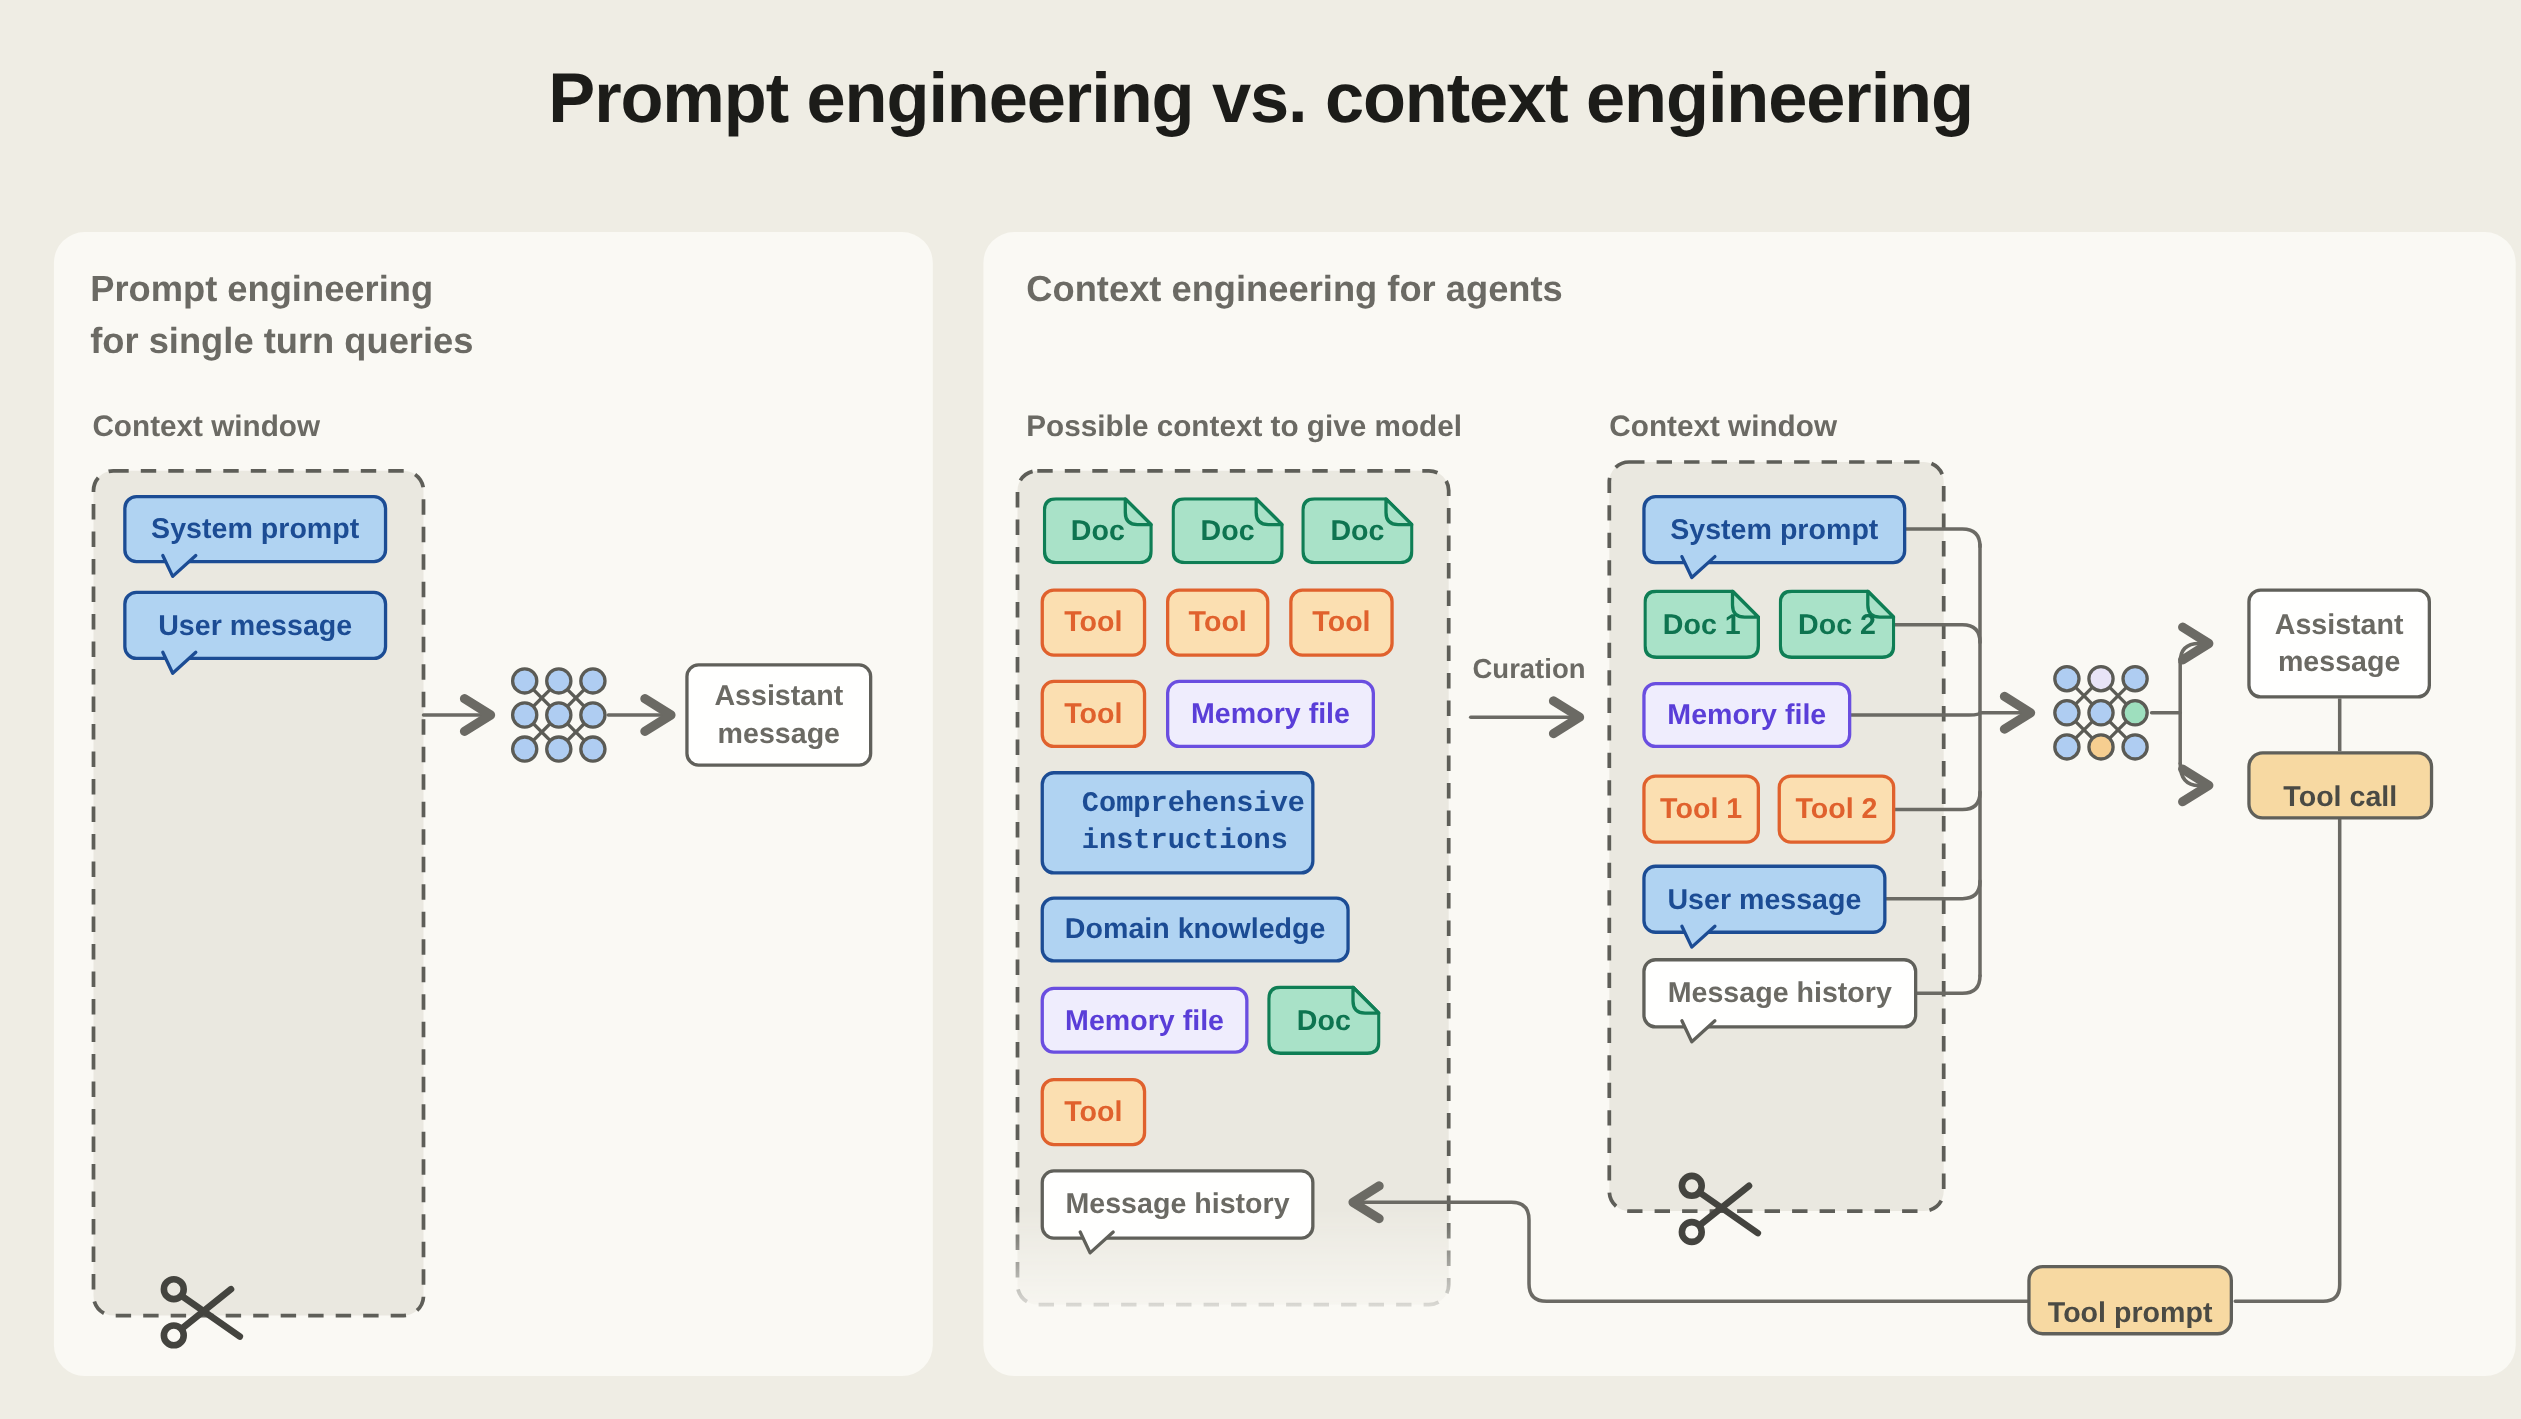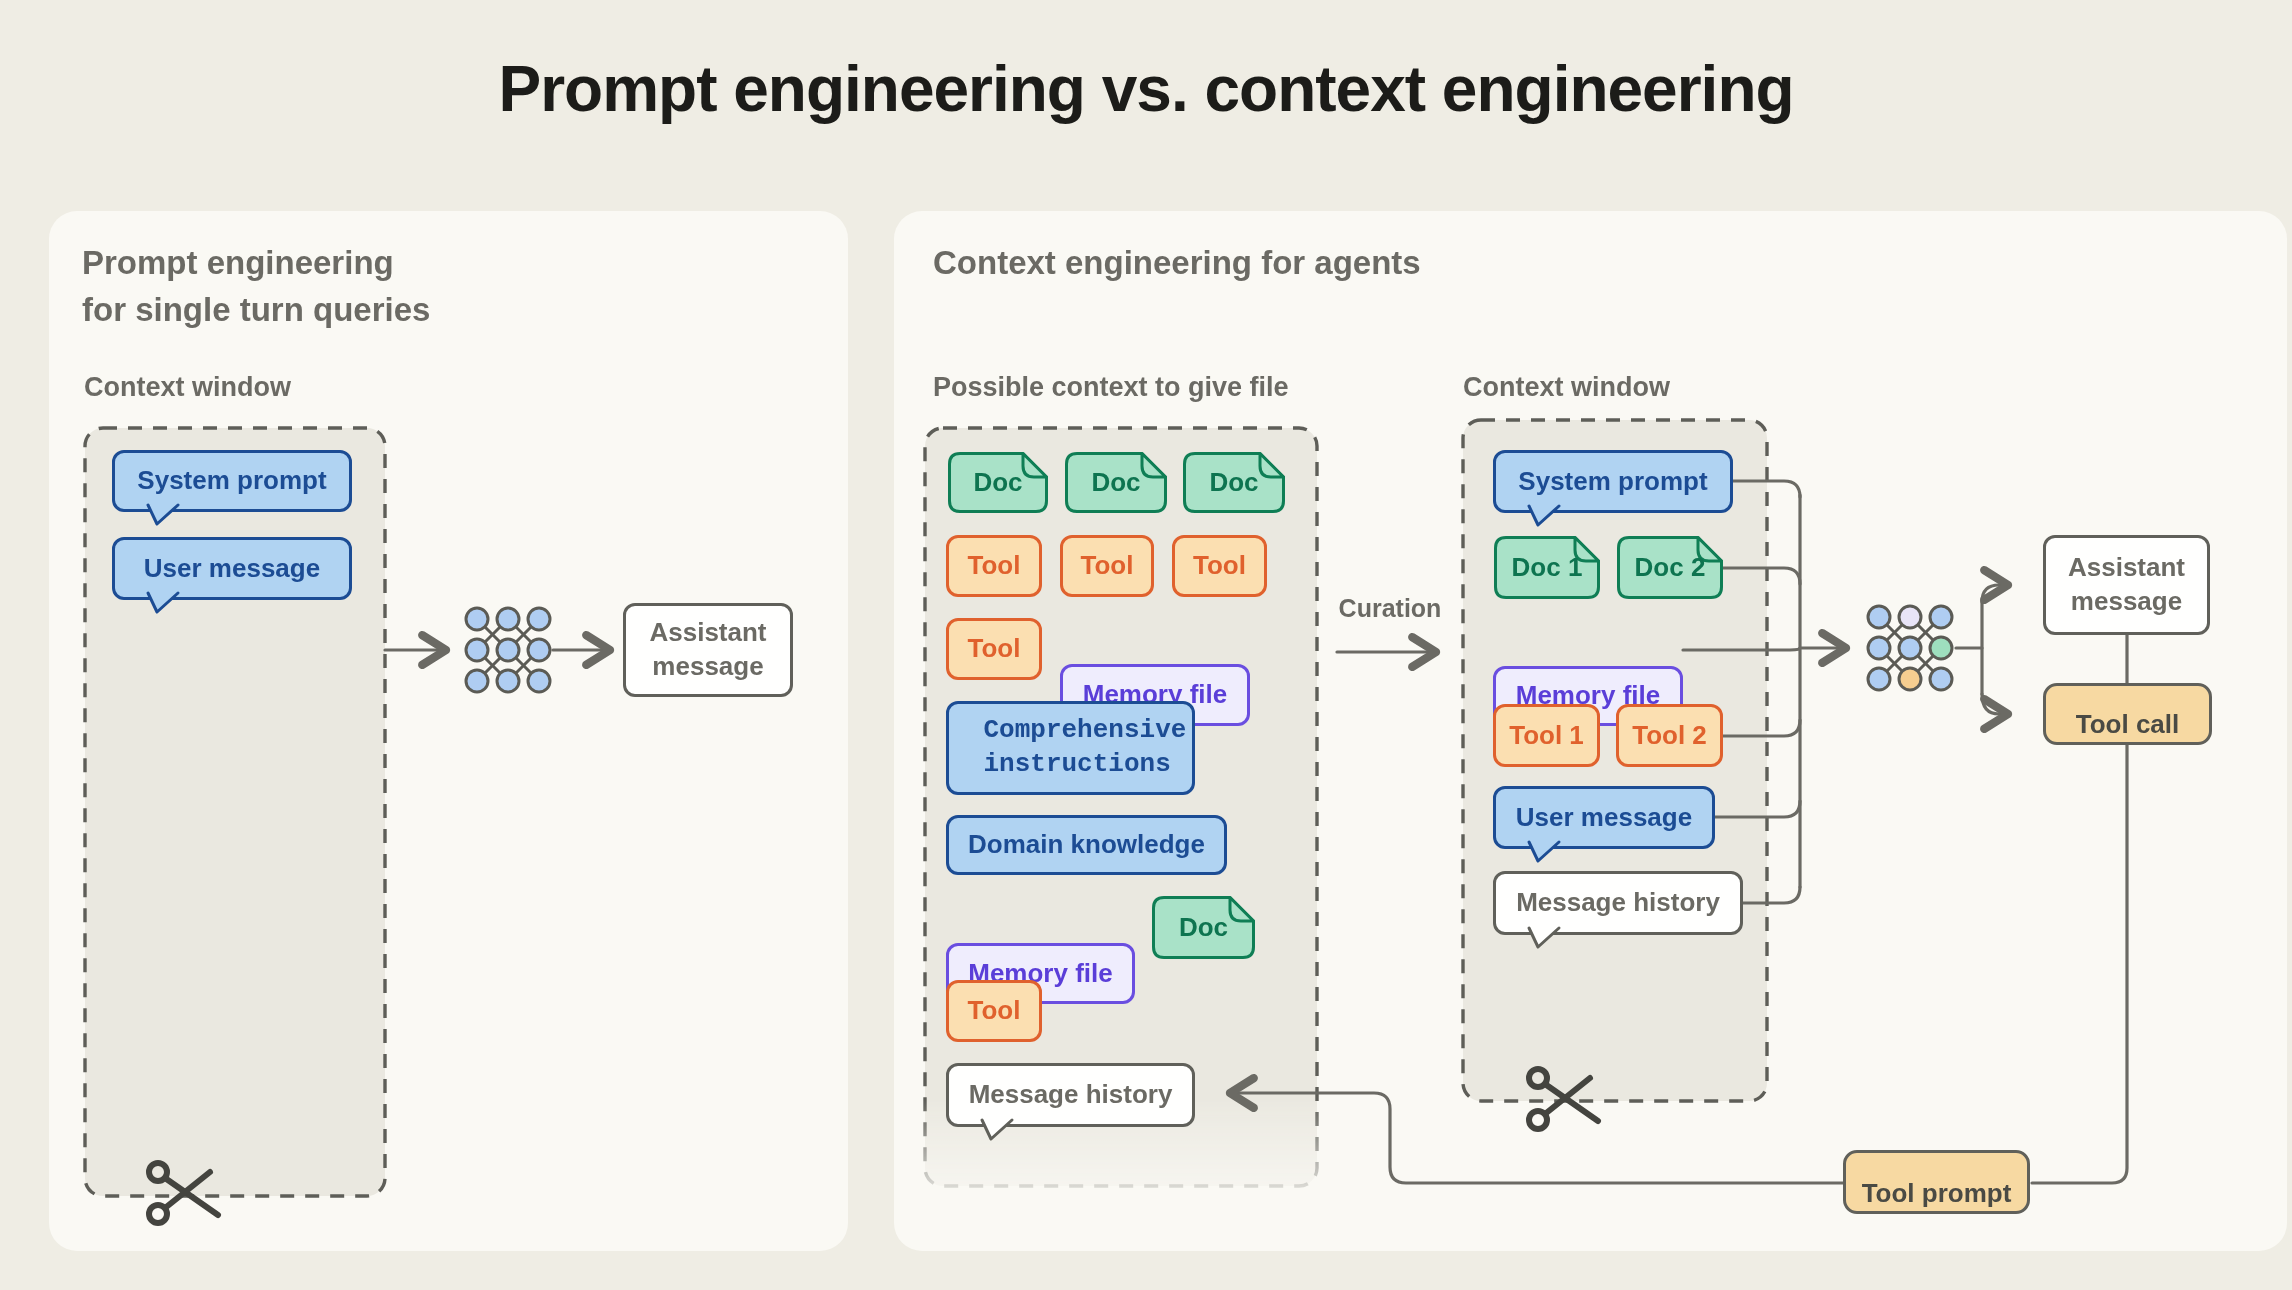--- a/index.html
+++ b/index.html
@@ -12,21 +12,21 @@
     font-size:64px;font-weight:800;letter-spacing:-1px;color:var(--dark);}
   .panel-heading{position:absolute;font-size:33px;font-weight:700;color:var(--gray);line-height:1.42;}
   .sub-label{position:absolute;font-size:27px;font-weight:600;color:var(--gray);}
   #wires{position:absolute;left:0;top:0;z-index:1;}
   .chip{position:absolute;box-sizing:border-box;z-index:3;display:flex;align-items:center;justify-content:center;
     border:3px solid;border-radius:12px;font-size:26px;font-weight:700;line-height:1.3;}
   .chip.left-text{justify-content:center;padding-left:26px;font-family:Liberation Mono, monospace;}
   .blue{background:var(--blue_fill);border-color:var(--blue_border);color:var(--blue_border);
     --tailfill:var(--blue_fill);--tailstroke:var(--blue_border);}
   .orange{background:var(--orange_fill);border-color:var(--orange_border);color:var(--orange_border);border-radius:12px;}
-  .purple{background:var(--purple_fill);border-color:var(--purple_border);color:var(--purple_text);margin-top:46px;}
+  .purple{background:var(--purple_fill);border-color:var(--purple_border);color:var(--purple_text);}
   .whitebox{background:var(--white_fill);border-color:var(--box_border);color:var(--gray);
     --tailfill:var(--white_fill);--tailstroke:var(--box_border);}
   .tan{background:var(--tan_fill);border-color:var(--box_border);color:var(--tan_text);border-radius:14px;align-items:flex-end;}
   .doc{border:none;background:transparent;color:var(--green_text);}
   .doc .lbl{position:relative;z-index:2;text-align:right;}
   .doc svg{position:absolute;left:0;top:0;z-index:1;}
   .bubble .tail{position:absolute;left:30px;bottom:-19px;z-index:4;}
   .network{position:absolute;z-index:3;width:96px;height:96px;}
   .plain-label{position:absolute;z-index:2;font-size:25px;font-weight:600;color:var(--gray);text-align:center;}
 </style>
@@ -148,21 +148,21 @@
         <circle cx="17" cy="79" r="11" fill="#AFCDF2" stroke="var(--node_stroke)" stroke-width="3"></circle>
         <circle cx="48" cy="79" r="11" fill="#AFCDF2" stroke="var(--node_stroke)" stroke-width="3"></circle>
         <circle cx="79" cy="79" r="11" fill="#AFCDF2" stroke="var(--node_stroke)" stroke-width="3"></circle>
       </svg></div>
 
   <div class="chip whitebox" style="left:623px;top:603px;width:170px;height:94px;">
     <span style="text-align:center;width:130px;">Assistant message</span>
   </div>
 
   <div class="panel-heading" style="left:933px;top:240px;">Context engineering for agents</div>
-  <div class="sub-label" style="left:933px;top:372px;">Possible context to give file</div>
+  <div class="sub-label" style="left:933px;top:372px;">Possible context to give model</div>
   <div class="sub-label" style="left:1463px;top:372px;">Context window</div>
 
   <div class="chip doc" style="left:948px;top:452px;width:100px;height:61px;">
       <svg width="100" height="61">
         <path d="M 12 1.5 L 75 1.5 L 98.5 25 L 98.5 49
     Q 98.5 59.5 88 59.5 L 12 59.5
     Q 1.5 59.5 1.5 49 L 1.5 12 Q 1.5 1.5 12 1.5 Z" fill="var(--green_fill)" stroke="var(--green_border)" stroke-width="3" stroke-linejoin="round"></path>
         <path d="M 75 1.5 L 98.5 25 L 86 25
     Q 75 25 75 14 Z" fill="var(--green_fill)" stroke="var(--green_border)" stroke-width="3" stroke-linejoin="round"></path>
       </svg>

